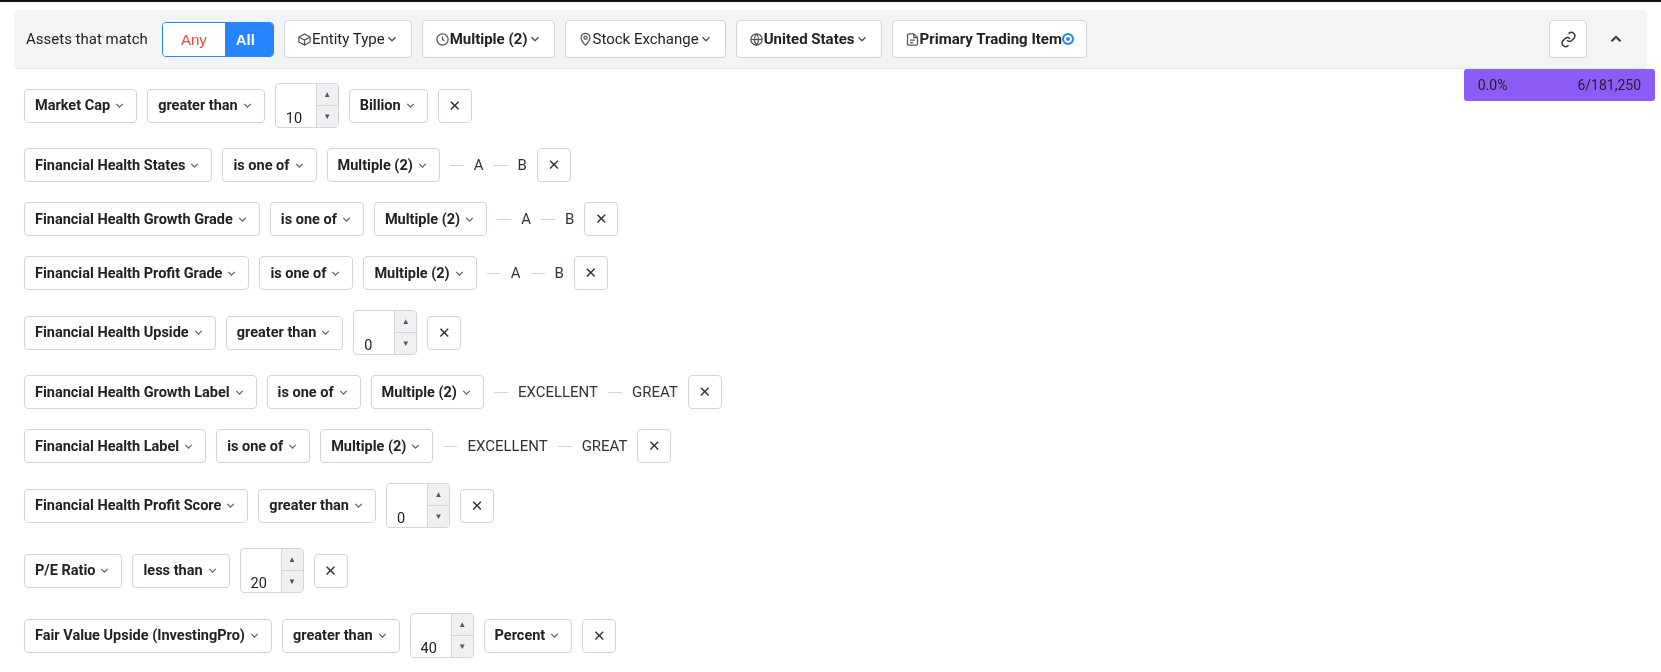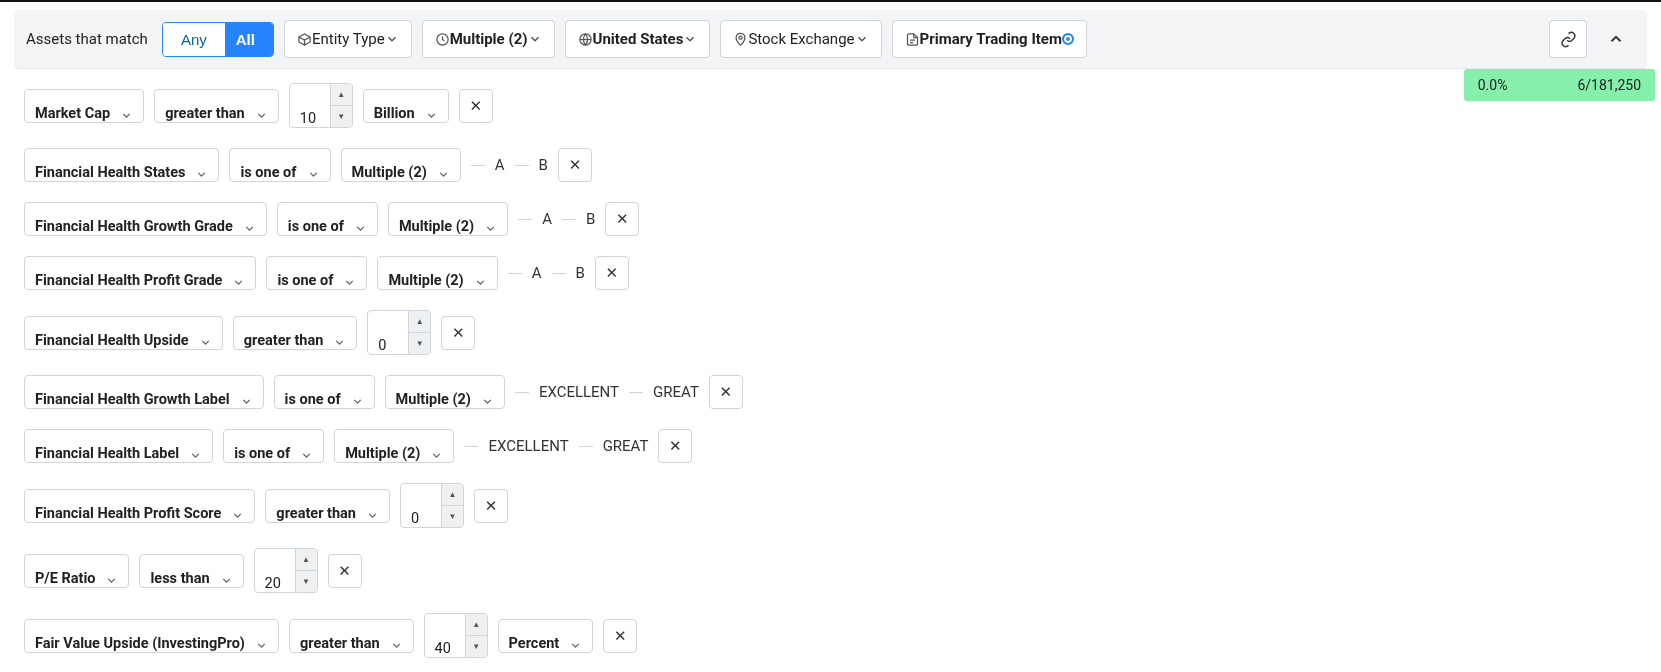--- a/index.html
+++ b/index.html
@@ -31,21 +31,21 @@
     border: 1px solid #2684ff;
     border-radius: 4px;
     overflow: hidden;
     background: #fff;
   }
   .toggle-btn {
     padding: 8px 18px;
     font-size: 15px;
     cursor: pointer;
     background: #fff;
-    color: #0369a1;
+    color: #ef4444;
     border: none;
   }
   .toggle-btn.active {
     background: #2684ff;
     color: #fff;
     font-weight: 600;
     padding-left: 11px;
   }
   .pill {
     display: flex;
@@ -92,23 +92,23 @@
     gap: 18px;
     position: relative;
   }
   .filter-row {
     display: flex;
     align-items: center;
     gap: 10px;
   }
   .dd {
     display: flex;
-    align-items: flex-end;
+    align-items: center;
     justify-content: space-between;
-    gap: 10px;
+    gap: 3px;
     height: 34px;
     padding: 0 10px;
     background: #fff;
     border: 1px solid #d0d5dd;
     border-radius: 4px;
     cursor: pointer;
     font-weight: 700;
     font-size: 14.5px;
     white-space: nowrap;
   }
@@ -151,21 +151,21 @@
   .tag-sep {
     width: 14px; height: 1px; background: #d0d5dd;
   }
   .tag-text {
     font-size: 15px; color: #333;
   }
 
   .stats-box {
     position: absolute;
     right: 6px; top: 0px;
-    background: #86efac;
+    background: #8b5cf6;
     padding: 8px 14px;
     border-radius: 3px;
     display: flex;
     gap: 70px;
     font-size: 14px;
     color: #222;
   }
 
   svg { display:block; }
 </style>
@@ -207,41 +207,41 @@
     <span class="chev">
       <svg width="14" height="14" viewBox="0 0 24 24" fill="none" stroke="currentColor" stroke-width="2.5">
           <path d="M6 9l6 6 6-6"></path>
         </svg>
     </span>
   </div>
 
   <div class="pill">
     <span class="icon">
       <svg width="15" height="15" viewBox="0 0 24 24" fill="none" stroke="currentColor" stroke-width="2">
+          <path d="M12 21s-7-6.5-7-12a7 7 0 1 1 14 0c0 5.5-7 12-7 12z"></path>
+          <circle cx="12" cy="9" r="2.5"></circle>
+        </svg>
+    </span>
+    <span class="text">Stock Exchange</span>
+    <span class="chev">
+      <svg width="14" height="14" viewBox="0 0 24 24" fill="none" stroke="currentColor" stroke-width="2.5">
+          <path d="M6 9l6 6 6-6"></path>
+        </svg>
+    </span>
+  </div>
+
+  <div class="pill">
+    <span class="icon">
+      <svg width="15" height="15" viewBox="0 0 24 24" fill="none" stroke="currentColor" stroke-width="2">
           <circle cx="12" cy="12" r="9"></circle>
           <path d="M3 12h18"></path>
           <path d="M12 3a14 14 0 0 1 0 18a14 14 0 0 1 0-18"></path>
         </svg>
     </span>
     <span class="text bold">United States</span>
-    <span class="chev">
-      <svg width="14" height="14" viewBox="0 0 24 24" fill="none" stroke="currentColor" stroke-width="2.5">
-          <path d="M6 9l6 6 6-6"></path>
-        </svg>
-    </span>
-  </div>
-
-  <div class="pill">
-    <span class="icon">
-      <svg width="15" height="15" viewBox="0 0 24 24" fill="none" stroke="currentColor" stroke-width="2">
-          <path d="M12 21s-7-6.5-7-12a7 7 0 1 1 14 0c0 5.5-7 12-7 12z"></path>
-          <circle cx="12" cy="9" r="2.5"></circle>
-        </svg>
-    </span>
-    <span class="text">Stock Exchange</span>
     <span class="chev">
       <svg width="14" height="14" viewBox="0 0 24 24" fill="none" stroke="currentColor" stroke-width="2.5">
           <path d="M6 9l6 6 6-6"></path>
         </svg>
     </span>
   </div>
 
   <div class="pill">
     <span class="icon">
       <svg width="15" height="15" viewBox="0 0 24 24" fill="none" stroke="currentColor" stroke-width="2">

